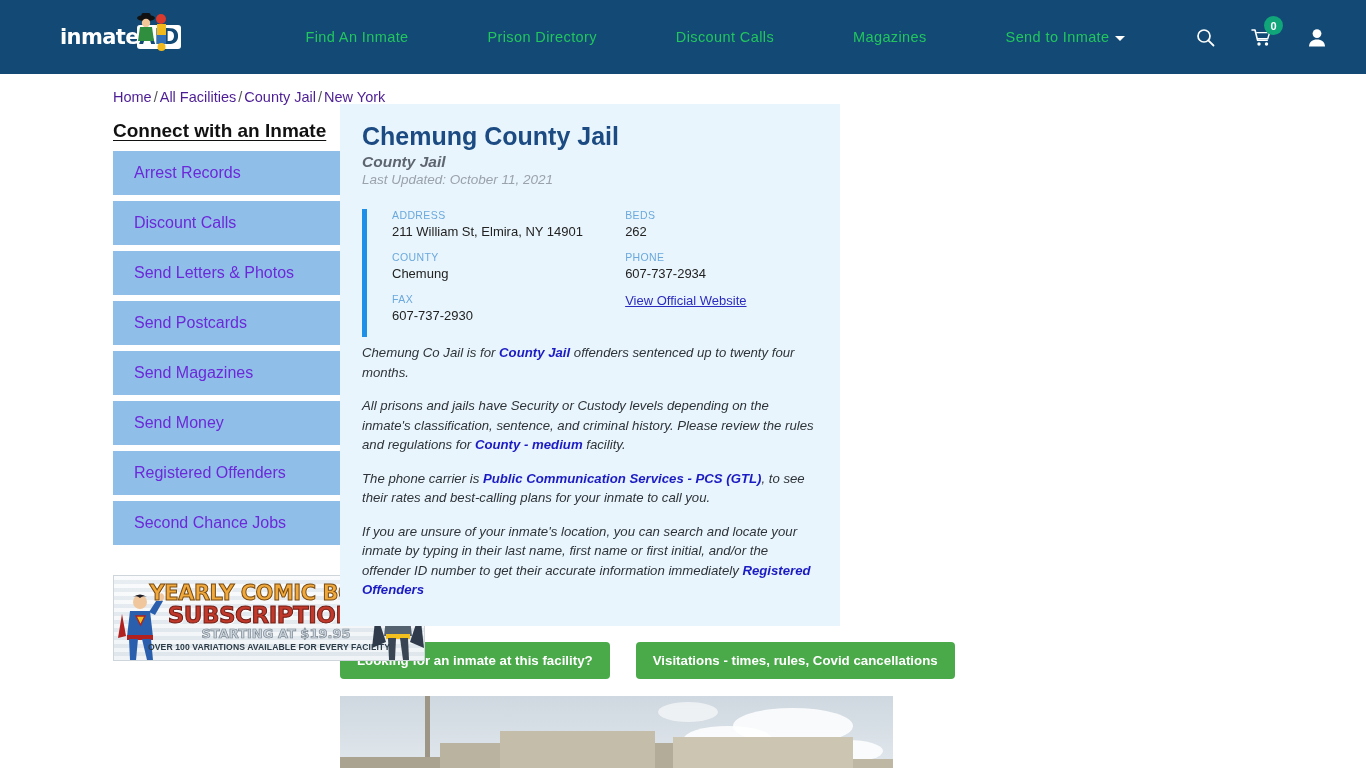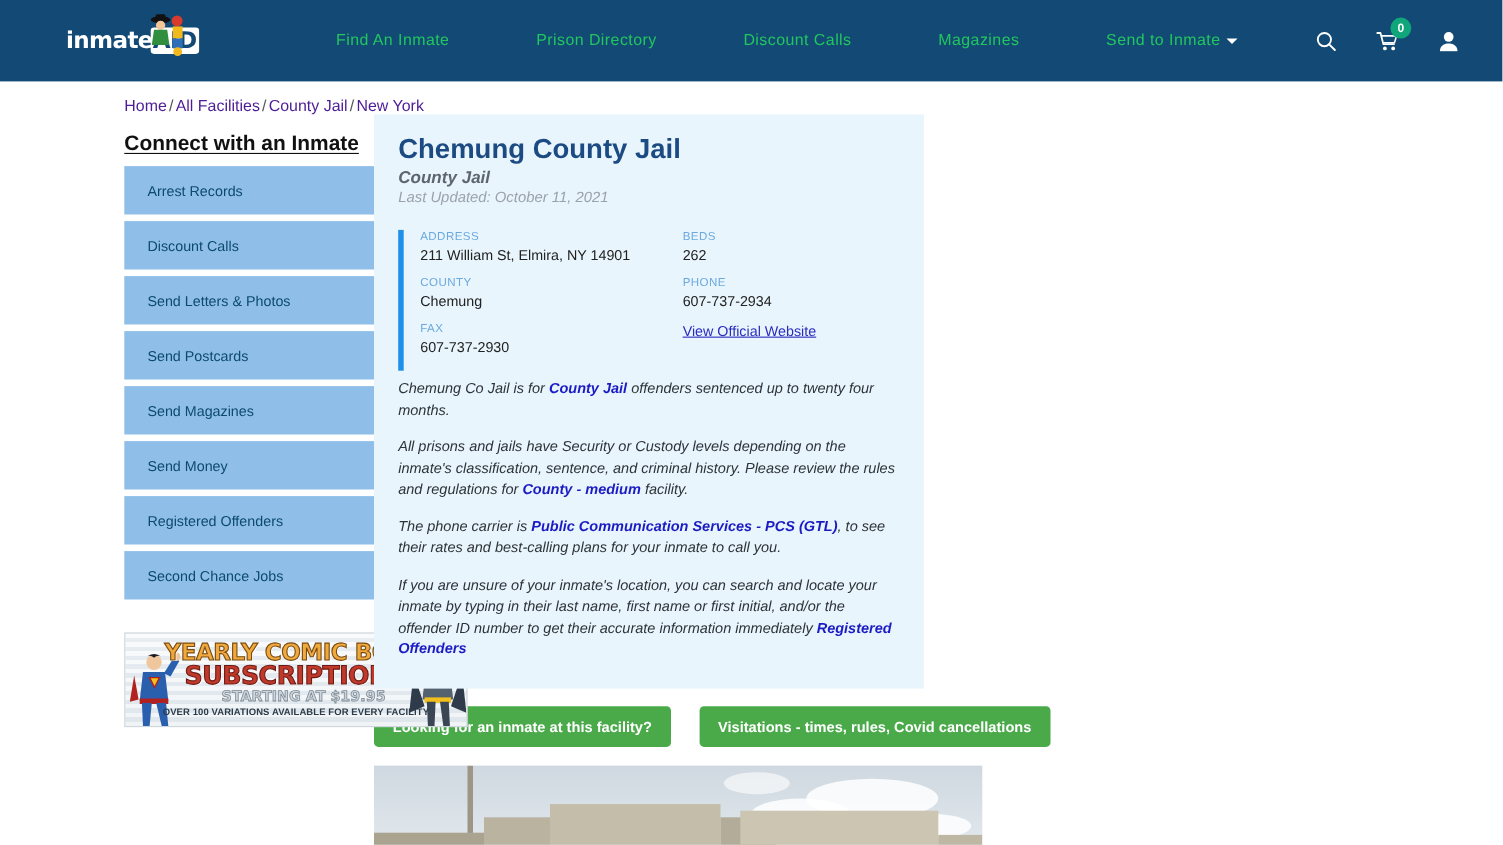--- a/index.html
+++ b/index.html
@@ -150,22 +150,22 @@
     width: 322px;
     background: #8fbfe8;
     display: flex;
     align-items: center;
     margin-bottom: 6px;
     cursor: pointer;
     position: relative;
   }
   .side-btn-label {
     flex: 1 1 auto;
-    color: #0c4a6e;
-    font-size: 13px;
+    color: #6d28d9;
+    font-size: 16px;
     padding-left: 21px;
     font-family: "Liberation Sans", sans-serif;
   }
   .side-btn-arrow {
     width: 44px; height: 44px;
     background: #5b9bd5;
     display: flex; align-items: center; justify-content: center;
     flex: 0 0 44px;
   }
   .side-btn.active .side-btn-arrow { background: #1f4d79; }
@@ -267,21 +267,21 @@
   .card-updated {
     font-size: 13.5px;
     font-style: italic;
     color: #9aa2ab;
     margin: 0;
   }
 
   .info-block {
     margin-top: 22px;
     border-left: 5px solid #1e90e8;
-    padding-left: 15px;
+    padding-left: 25px;
     display: flex;
     min-height: 128px;
   }
   .info-col { width: 278px; }
   .info-col.second { width: 230px; }
   .info-item { margin-bottom: 12px; }
   .info-label {
     font-size: 10.5px;
     color: #6aa8dd;
     letter-spacing: 0.4px;

